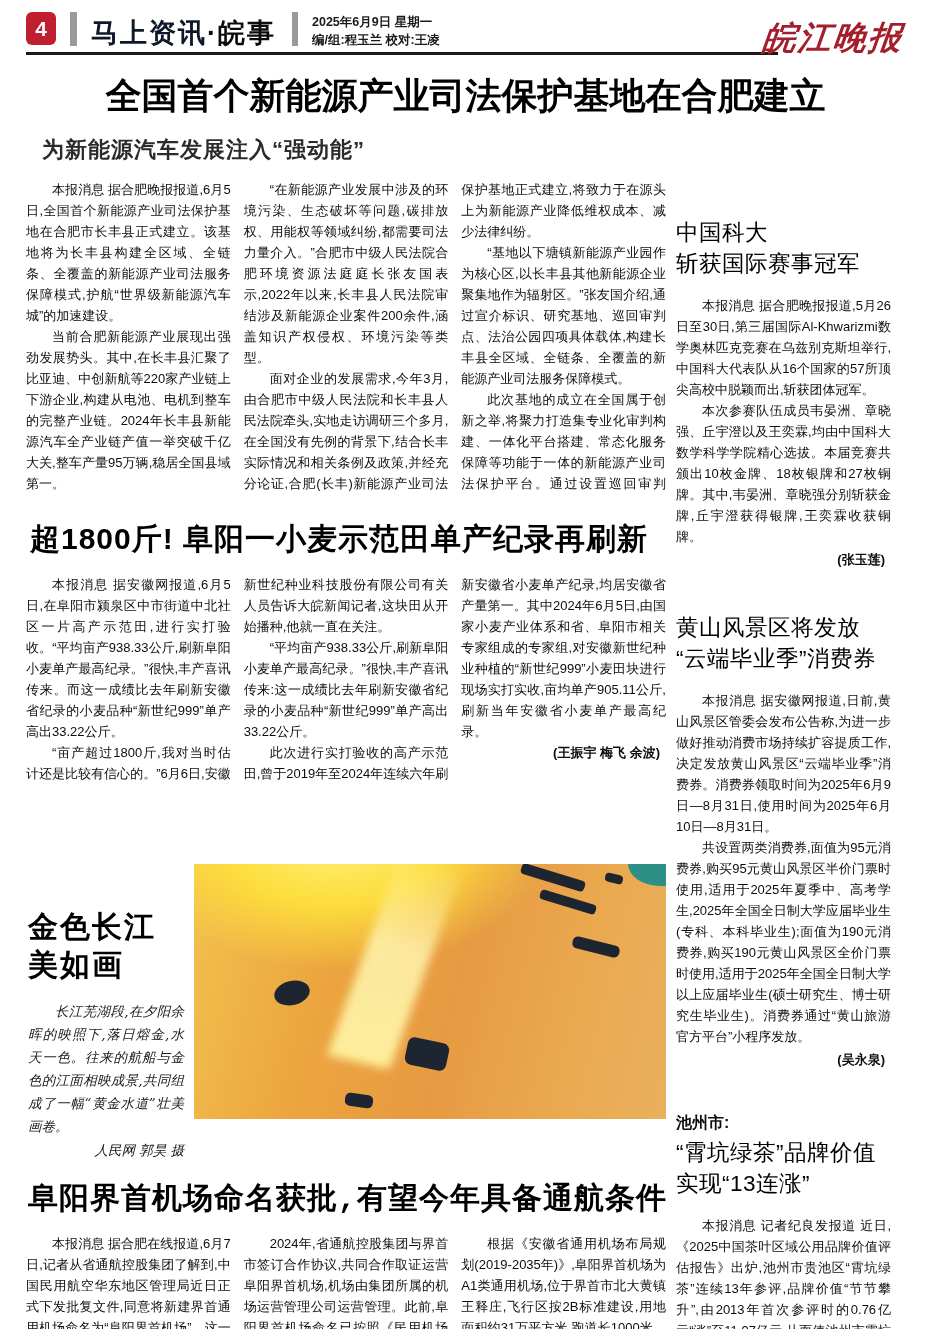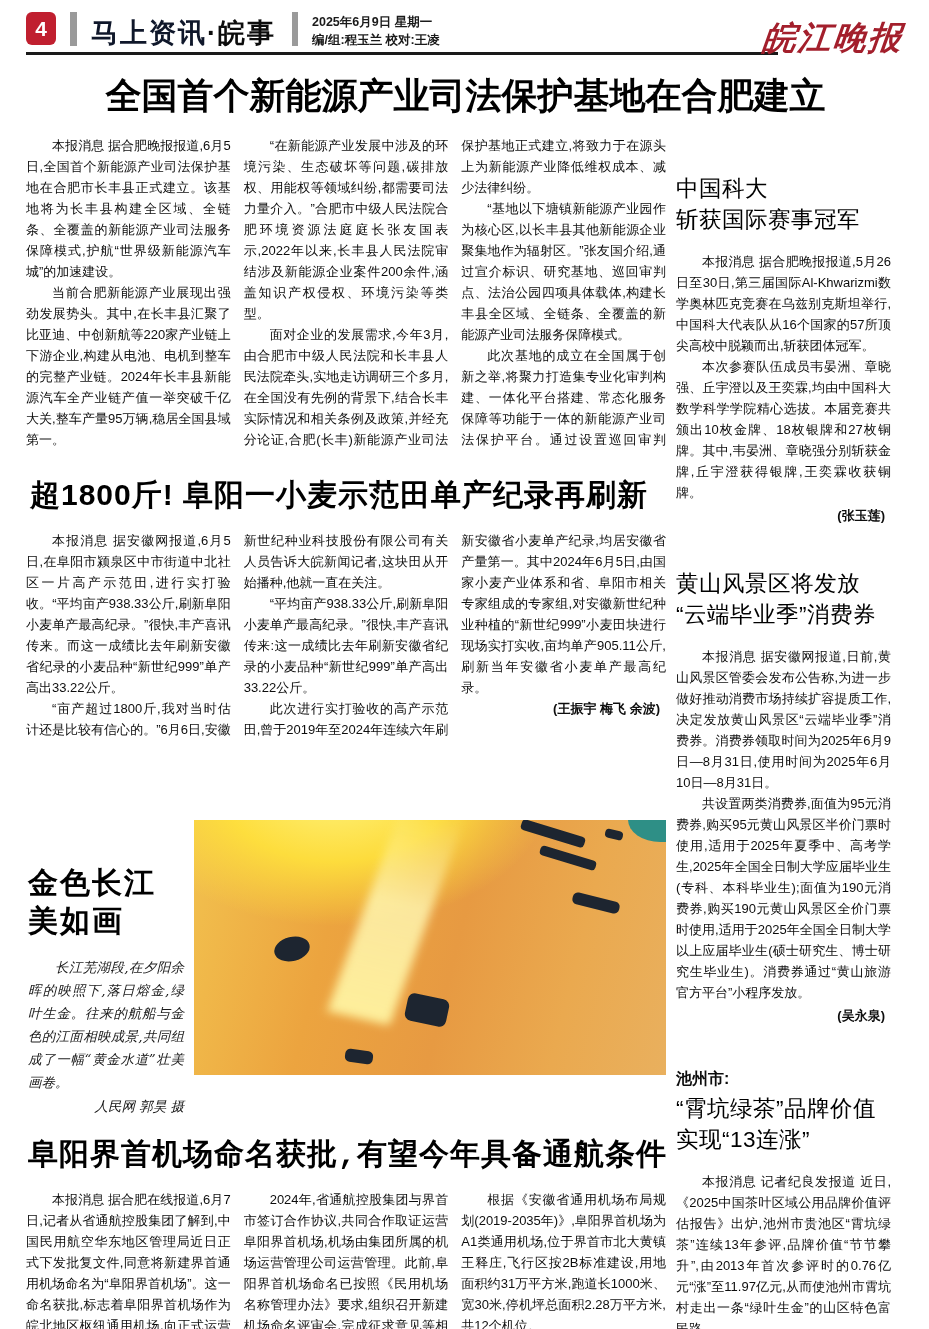--- a/index.html
+++ b/index.html
@@ -108,20 +108,21 @@
     <div class="vbar thin"></div>
     <div class="date-block">
       <div>2025年6月9日  星期一</div>
       <div>编/组:程玉兰  校对:王凌</div>
     </div>
     <div class="masthead">皖江晚报</div>
   </header>
   <div class="header-rule"></div>
 
   <h1 class="lead-headline">全国首个新能源产业司法保护基地在合肥建立</h1>
+  <h2 class="lead-subhead">为新能源汽车发展注入“强动能”</h2>
 
   <div class="content">
 
     <main class="main-col">
 
       <article>
         <div class="cols cols-lead">
           <p>本报消息 据合肥晚报报道,6月5日,全国首个新能源产业司法保护基地在合肥市长丰县正式建立。该基地将为长丰县构建全区域、全链条、全覆盖的新能源产业司法服务保障模式,护航“世界级新能源汽车城”的加速建设。</p>
           <p>当前合肥新能源产业展现出强劲发展势头。其中,在长丰县汇聚了比亚迪、中创新航等220家产业链上下游企业,构建从电池、电机到整车的完整产业链。2024年长丰县新能源汽车全产业链产值一举突破千亿大关,整车产量95万辆,稳居全国县域第一。</p>
           <p>“在新能源产业发展中涉及的环境污染、生态破坏等问题,碳排放权、用能权等领域纠纷,都需要司法力量介入。”合肥市中级人民法院合肥环境资源法庭庭长张友国表示,2022年以来,长丰县人民法院审结涉及新能源企业案件200余件,涵盖知识产权侵权、环境污染等类型。</p>
@@ -141,21 +142,21 @@
           <p class="byline-right">(王振宇 梅飞 余波)</p>
         </div>
       </article>
 
       <div class="photo-row">
         <div class="photo-side">
           <h3 class="photo-title">
             <div>金色长江</div>
             <div>美如画</div>
           </h3>
-          <p class="photo-caption">长江芜湖段,在夕阳余晖的映照下,落日熔金,绿叶生金。往来的航船与金色的江面相映成景,共同组成了一幅“黄金水道”壮美画卷。</p>
+          <p class="photo-caption">长江芜湖段,在夕阳余晖的映照下,落日熔金,水天一色。往来的航船与金色的江面相映成景,共同组成了一幅“黄金水道”壮美画卷。</p>
           <p class="photo-credit">人民网 郭昊 摄</p>
         </div>
         <div class="photo">
           <div class="wake"></div>
           <div class="shore"></div>
           <div class="boat b1"></div>
           <div class="boat b2"></div>
           <div class="boat b3"></div>
           <div class="boat b4"></div>
           <div class="boat b5"></div>

